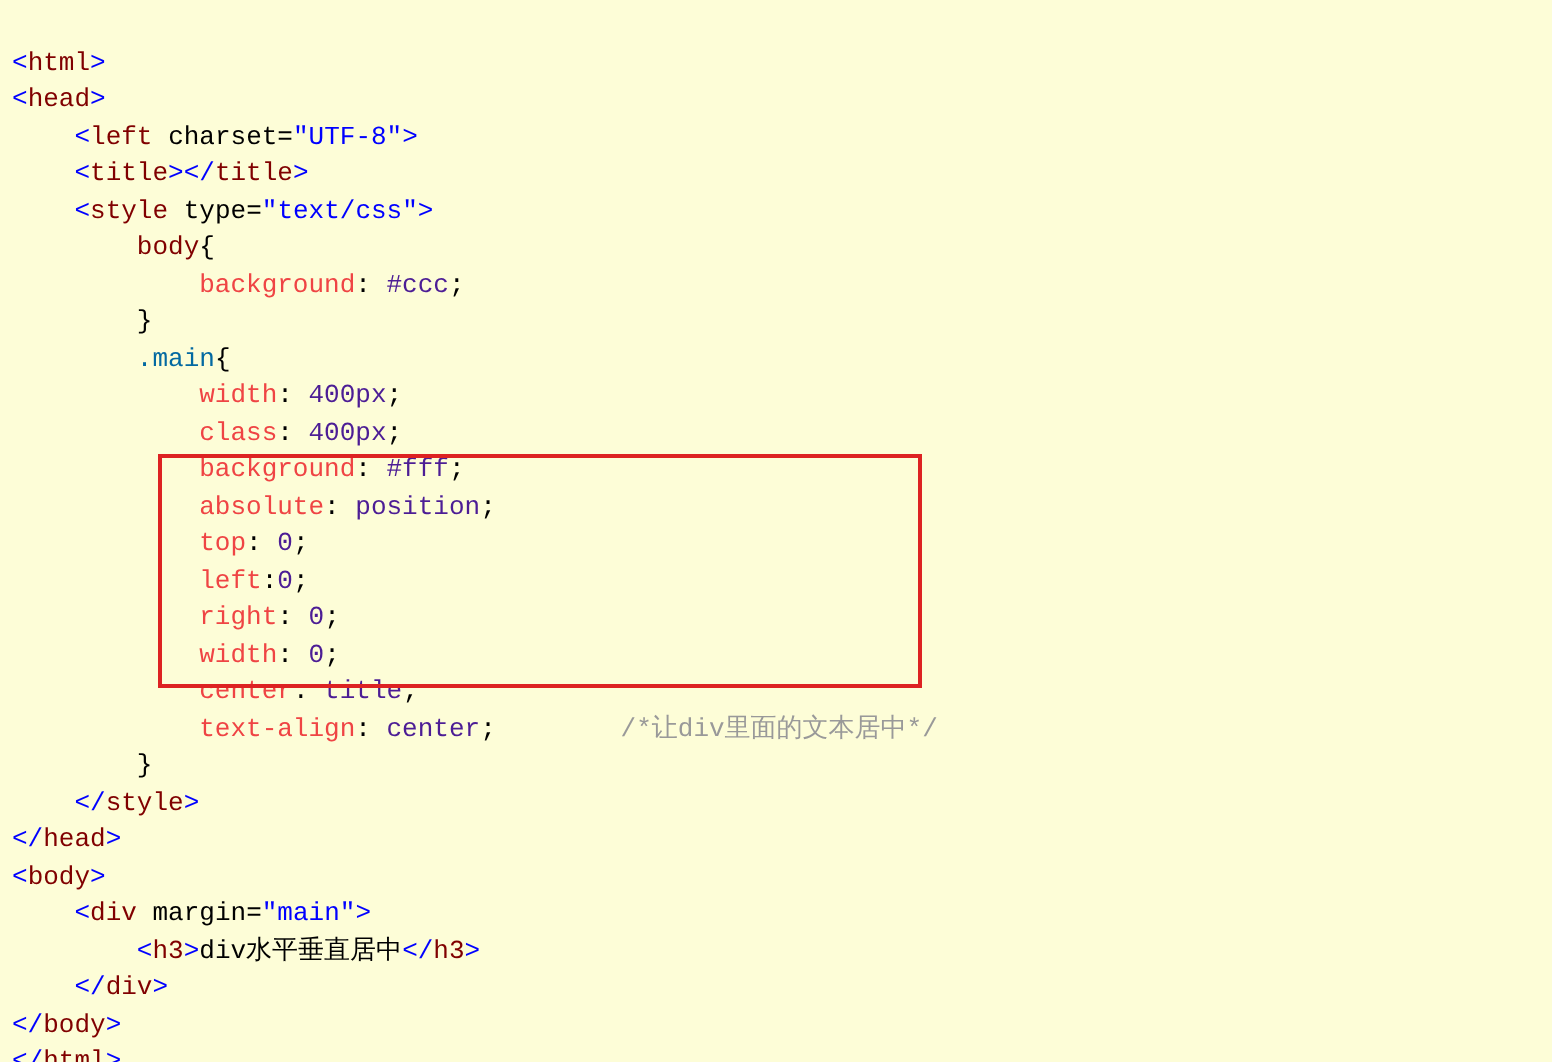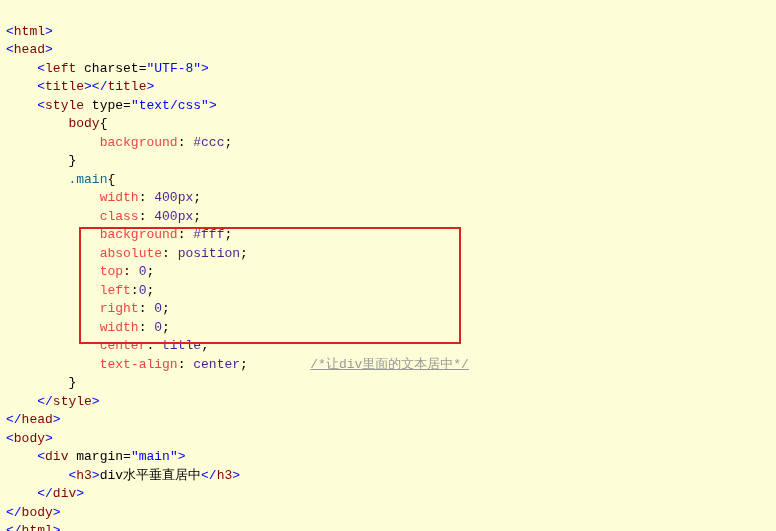--- a/index.html
+++ b/index.html
@@ -22,21 +22,21 @@
   }
   .tag-bracket { color: #0000ff; }
   .tag-name { color: #800000; text-align: right; }
   .attr-name { color: #000000; margin-top: 36px; }
   .attr-value { color: #0000ff; }
   .css-selector { color: #800000; }
   .css-class { color: #0369a1; }
   .css-prop { color: #ef4444; }
   .css-val { color: #4c1d95; }
   .plain { color: #000; }
-  .comment { color: #999; text-decoration: underline; }
+  .comment { color: #999; }
   .highlight-box {
     position: absolute;
     border: 2px solid #d22;
     background: transparent;
     pointer-events: none;
   }
 </style>
 </head>
 <body>
 

